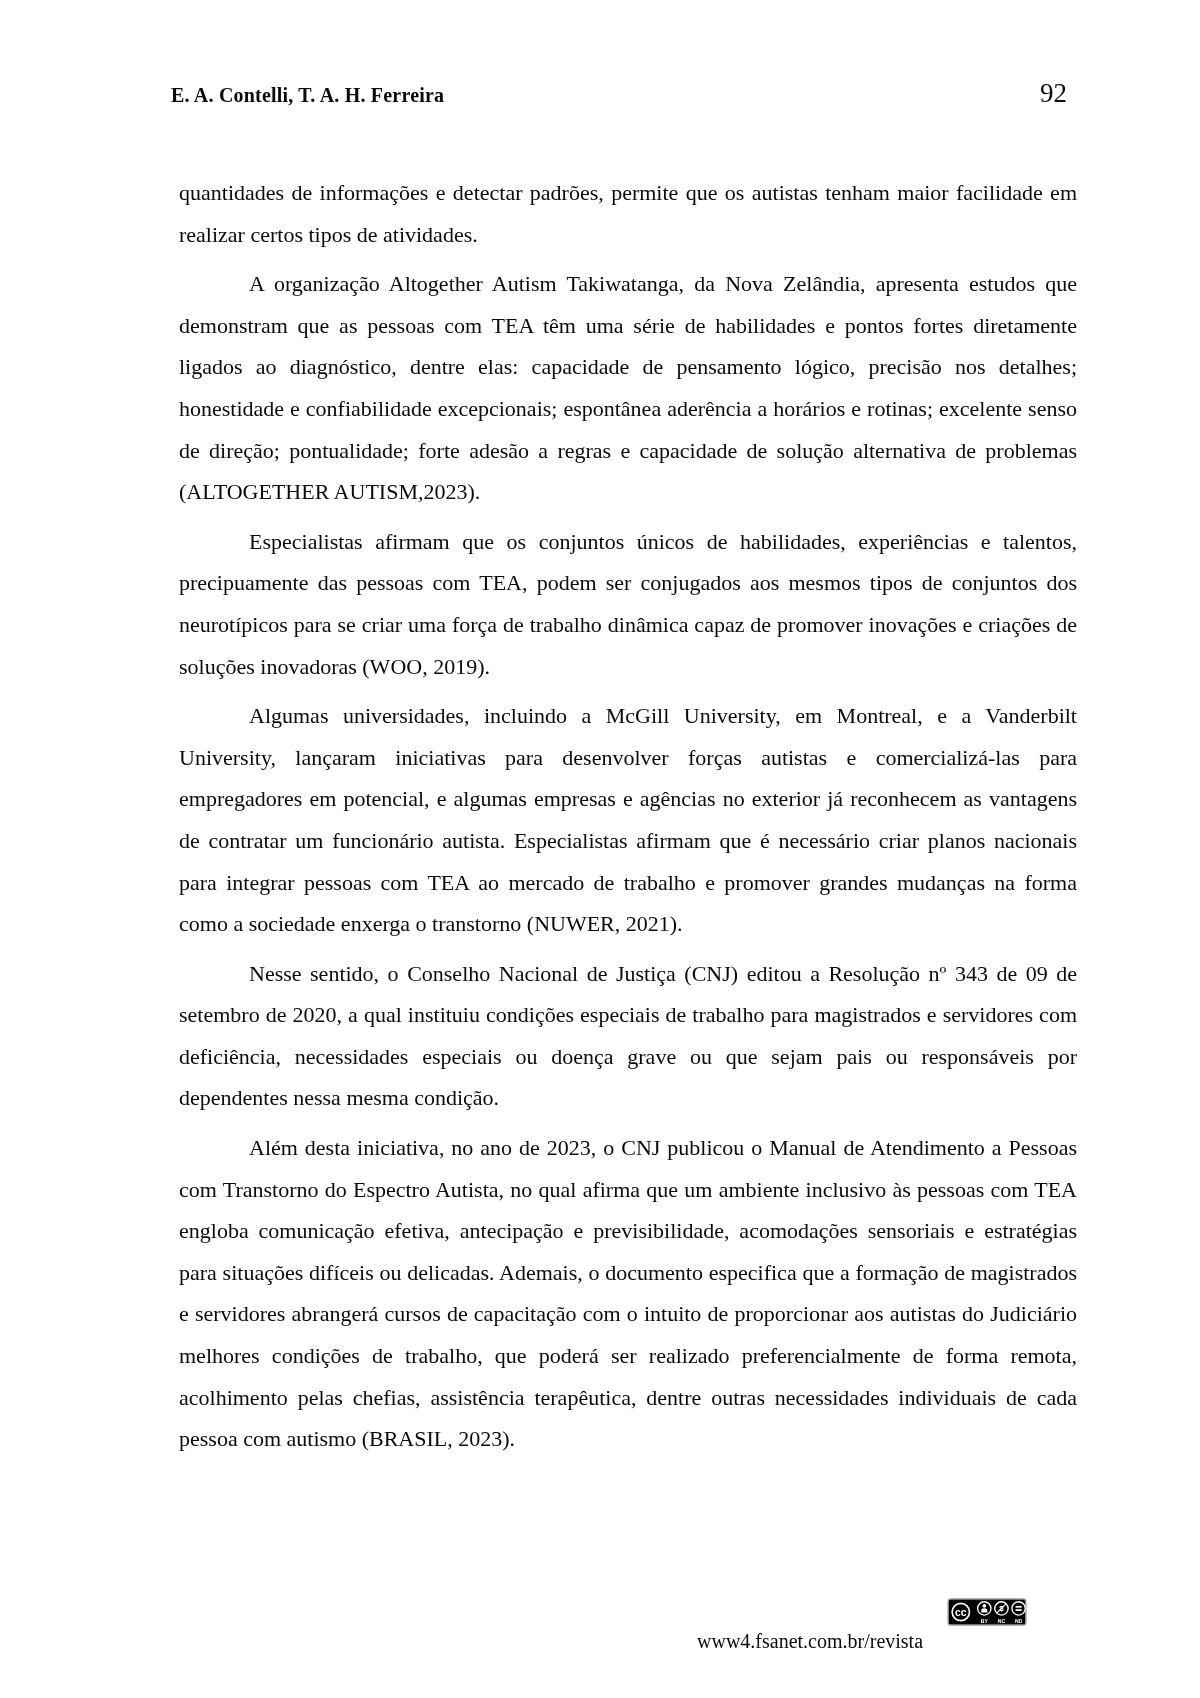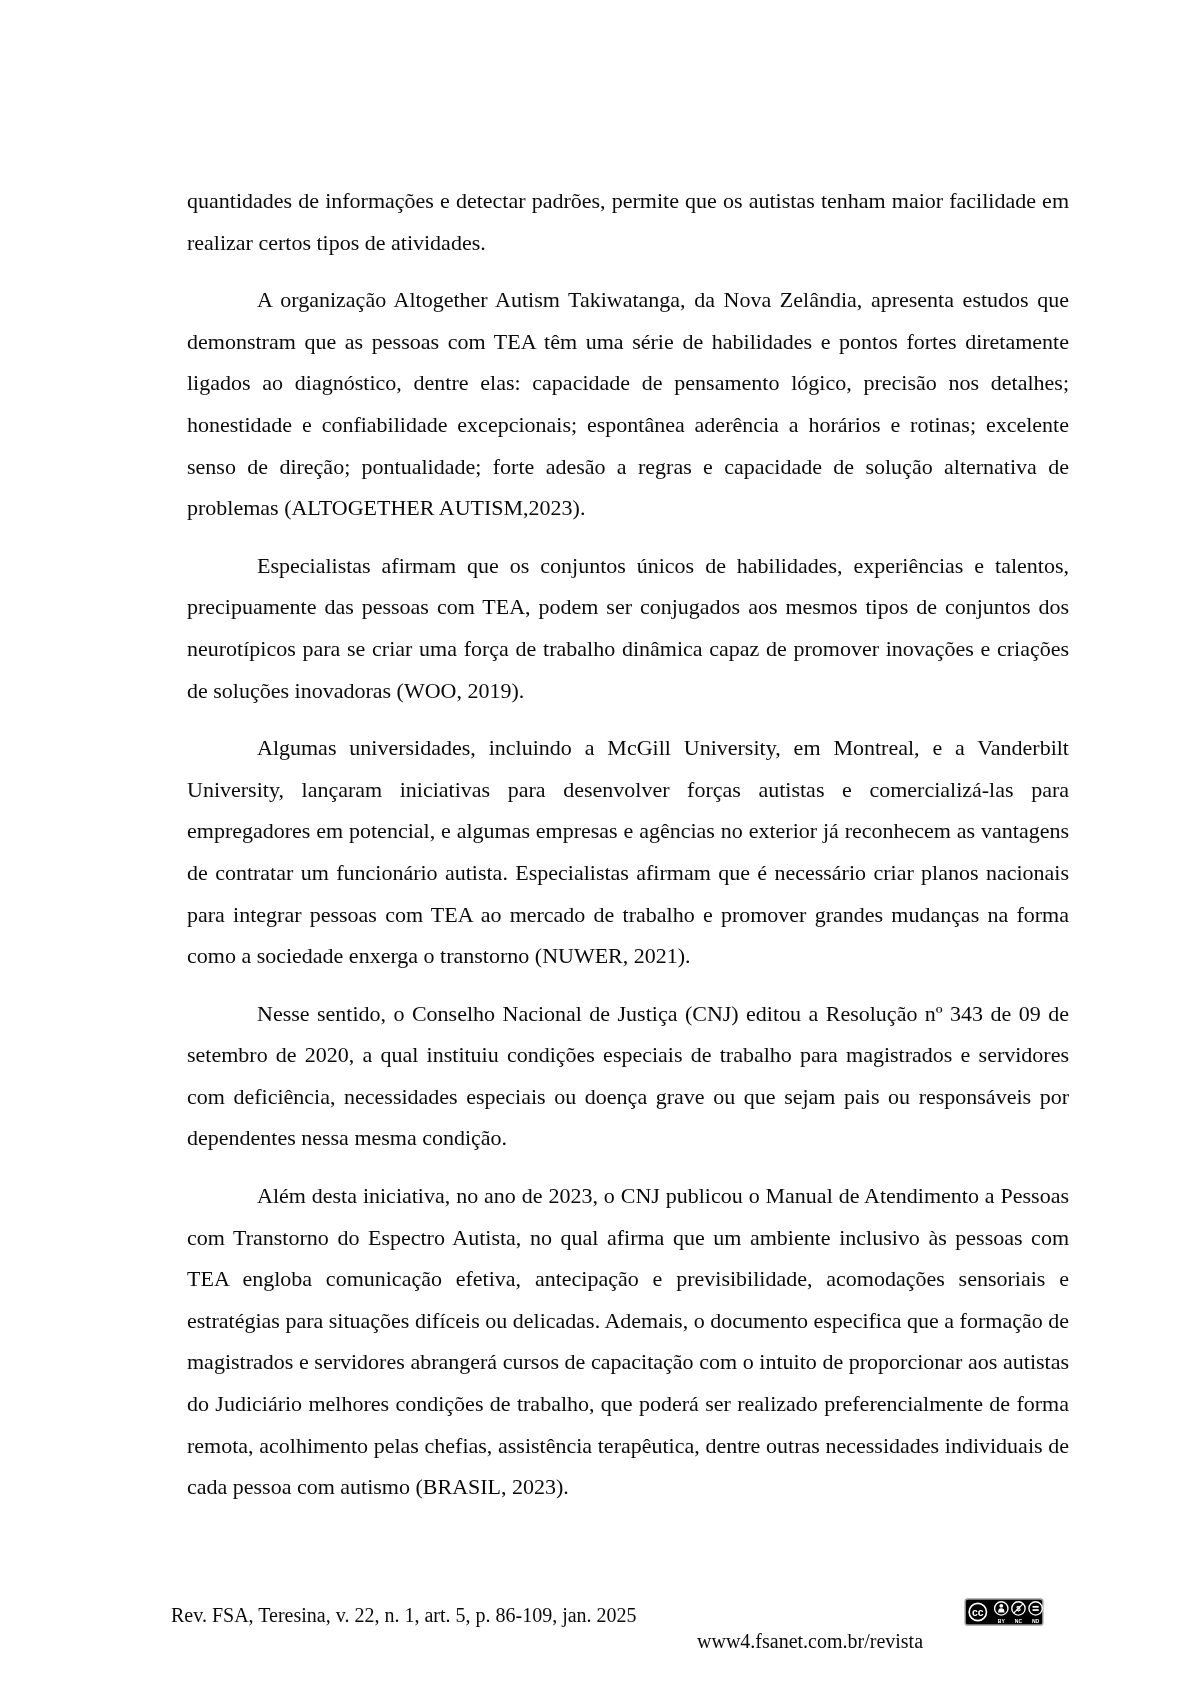--- a/index.html
+++ b/index.html
@@ -41,21 +41,21 @@
     position: absolute;
     left: 171px;
     top: 164px;
     width: 914px;
     font-size: 22px;
     line-height: 41.6px;
     text-align: justify;
     text-justify: inter-word;
   }
   .article-body p {
-    margin: 16px;
+    margin: 8px;
     text-indent: 70px;
   }
   .article-body p.no-indent {
     text-indent: 0;
   }
   
   .page-footer {
     position: absolute;
     left: 171px;
     top: 1596px;
@@ -71,45 +71,48 @@
   }
   .page-footer .journal-url {
     position: absolute;
     left: 526px;
     top: 8px;
     white-space: nowrap;
     margin-top: 26px;
   }
   .page-footer .cc-badge {
     position: absolute;
-    left: 793px;
+    left: 776px;
     top: 2px;
     width: 80px;
     height: 28px;
     display: inline-block;
   }
   .cc-badge svg { display: block; }
 </style>
 </head>
 <body>
 
 <div class="page">
 
+  <div class="running-head">
+    <span class="authors">E. A. Contelli, T. A. H. Ferreira</span>
+    <span class="pagenum">92</span>
+  </div>
 
   <div class="article-body">
     <p class="no-indent">quantidades de informações e detectar padrões, permite que os autistas tenham maior facilidade em realizar certos tipos de atividades.</p>
     <p>A organização Altogether Autism Takiwatanga, da Nova Zelândia, apresenta estudos que demonstram que as pessoas com TEA têm uma série de habilidades e pontos fortes diretamente ligados ao diagnóstico, dentre elas: capacidade de pensamento lógico, precisão nos detalhes; honestidade e confiabilidade excepcionais; espontânea aderência a horários e rotinas; excelente senso de direção; pontualidade; forte adesão a regras e capacidade de solução alternativa de problemas (ALTOGETHER AUTISM,2023).</p>
     <p>Especialistas afirmam que os conjuntos únicos de habilidades, experiências e talentos, precipuamente das pessoas com TEA, podem ser conjugados aos mesmos tipos de conjuntos dos neurotípicos para se criar uma força de trabalho dinâmica capaz de promover inovações e criações de soluções inovadoras (WOO, 2019).</p>
     <p>Algumas universidades, incluindo a McGill University, em Montreal, e a Vanderbilt University, lançaram iniciativas para desenvolver forças autistas e comercializá-las para empregadores em potencial, e algumas empresas e agências no exterior já reconhecem as vantagens de contratar um funcionário autista. Especialistas afirmam que é necessário criar planos nacionais para integrar pessoas com TEA ao mercado de trabalho e promover grandes mudanças na forma como a sociedade enxerga o transtorno (NUWER, 2021).</p>
     <p>Nesse sentido, o Conselho Nacional de Justiça (CNJ) editou a Resolução nº 343 de 09 de setembro de 2020, a qual instituiu condições especiais de trabalho para magistrados e servidores com deficiência, necessidades especiais ou doença grave ou que sejam pais ou responsáveis por dependentes nessa mesma condição.</p>
     <p>Além desta iniciativa, no ano de 2023, o CNJ publicou o Manual de Atendimento a Pessoas com Transtorno do Espectro Autista, no qual afirma que um ambiente inclusivo às pessoas com TEA engloba comunicação efetiva, antecipação e previsibilidade, acomodações sensoriais e estratégias para situações difíceis ou delicadas. Ademais, o documento especifica que a formação de magistrados e servidores abrangerá cursos de capacitação com o intuito de proporcionar aos autistas do Judiciário melhores condições de trabalho, que poderá ser realizado preferencialmente de forma remota, acolhimento pelas chefias, assistência terapêutica, dentre outras necessidades individuais de cada pessoa com autismo (BRASIL, 2023).</p>
   </div>
 
   <div class="page-footer">
-    <span class="citation">Rev. FSA, Teresina, v. 22, n. 1, art. 5, p. 86-109, jan. 2025</span>
     <span class="journal-url">www4.fsanet.com.br/revista</span>
     <span class="cc-badge">
       <svg viewBox="0 0 88 31" width="80" height="28" xmlns="http://www.w3.org/2000/svg">
         <rect x="1" y="1" width="86" height="29" rx="3" fill="#000000" stroke="#9a9a9a" stroke-width="1.6"></rect>
 
         <circle cx="15" cy="15.5" r="9.6" fill="none" stroke="#ffffff" stroke-width="1.8"></circle>
         <text x="15" y="19.4" font-size="11.5" font-weight="bold" fill="#ffffff" text-anchor="middle" font-family="'Liberation Sans', sans-serif">cc</text>
 
         <circle cx="41" cy="11.5" r="7.4" fill="none" stroke="#ffffff" stroke-width="1.5"></circle>
         <circle cx="41" cy="8.7" r="2.1" fill="#ffffff"></circle>

